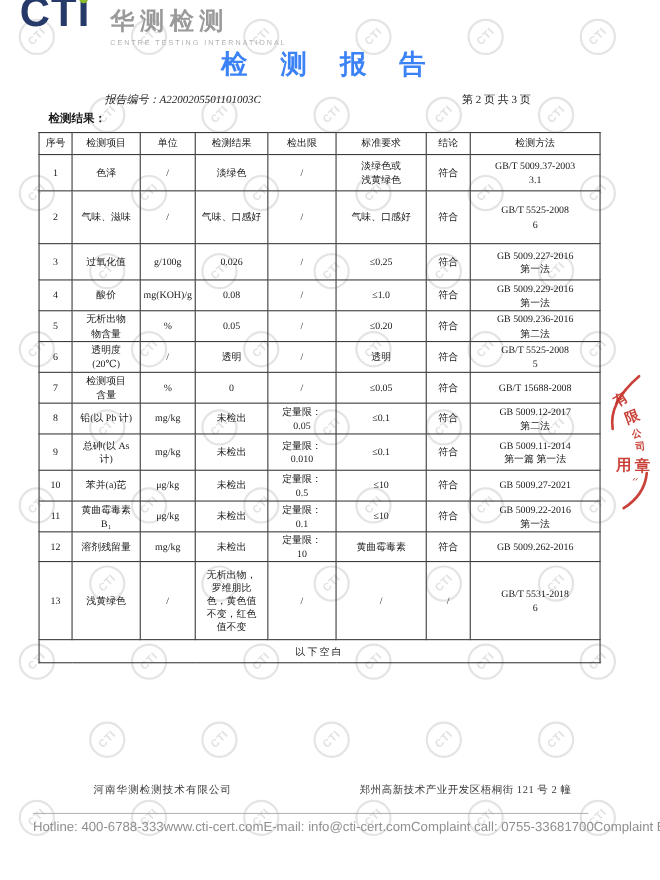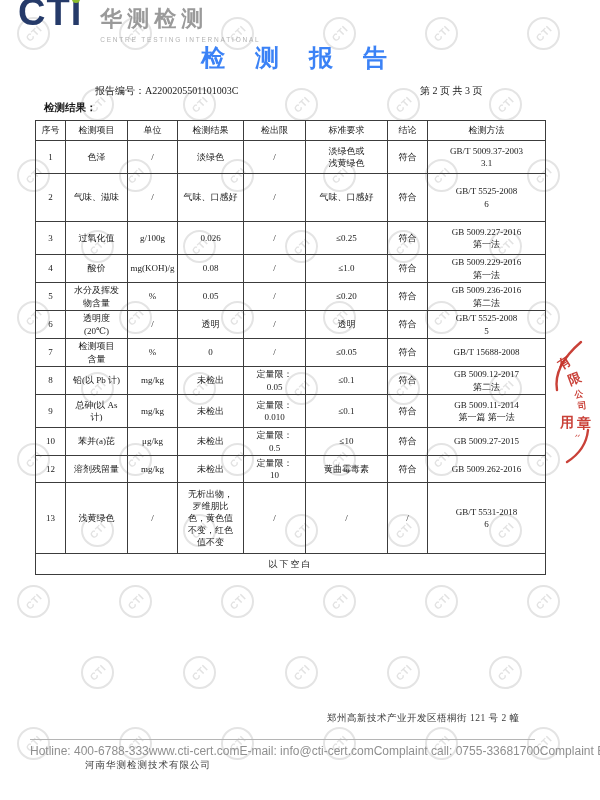--- a/index.html
+++ b/index.html
@@ -28,39 +28,39 @@
   }
   .logo-dot{position:absolute;right:2px;top:3px;width:8px;height:8px;border-radius:50%;background:#8cbd2e;}
   .brand{margin-left:18px;margin-top:12px;}
   .brand-cn{font-size:22px;color:#9a9a9a;letter-spacing:5px;font-weight:600;
     font-family:"Liberation Sans",sans-serif;}
   .brand-en{font-size:6.5px;color:#b2b2b2;letter-spacing:1.8px;margin-top:2px;
     font-family:"Liberation Sans",sans-serif;}
   
   .title{position:absolute;left:0;top:42px;width:100%;text-align:center;
     font-size:24px;font-weight:600;letter-spacing:12px;color:#3b82f6;}
-  .meta-report{position:absolute;left:95px;top:84px;font-size:10px;}
+  .meta-report{position:absolute;left:95px;top:84px;font-size:10px;font-style:italic;}
   .meta-page{position:absolute;left:420px;top:84px;font-size:10px;}
   .section-label{position:absolute;left:44px;top:101px;font-size:10.5px;font-weight:bold;}
   
   table.results{
     position:absolute;left:35px;top:120px;width:510px;
     border-collapse:collapse;table-layout:fixed;
   }
   table.results th,table.results td{
     border:1px solid #3c3c3c;font-size:9px;line-height:1.35;text-align:center;
     vertical-align:middle;padding:1px 2px;white-space:pre-line;
     font-weight:normal;background:transparent;overflow:hidden;
   }
   table.results th{height:17px;}
   td.blank-note{height:18px;font-size:9.5px;letter-spacing:2px;}
   
   .seal{position:absolute;left:545px;top:338px;z-index:2;}
   
-  .foot-company{position:absolute;left:85px;top:712px;font-size:9.5px;color:#3a3a3a;letter-spacing:1px;margin-top:47px;}
+  .foot-company{position:absolute;left:85px;top:712px;font-size:9.5px;color:#3a3a3a;letter-spacing:1px;}
   .foot-address{position:absolute;left:327px;top:712px;font-size:9.5px;color:#3a3a3a;letter-spacing:.5px;}
   .foot-line{position:absolute;left:30px;top:739px;width:505px;border-top:1px solid #b5b5b5;}
   .foot-contacts{
     position:absolute;left:30px;top:744px;width:505px;display:flex;
     justify-content:space-between;font-family:"Liberation Sans",sans-serif;
     font-size:12px;color:#8f8f8f;white-space:nowrap;
   }
 </style>
 </head>
 <body>
@@ -337,21 +337,21 @@
             <td>mg(KOH)/g</td>
             <td>0.08</td>
             <td>/</td>
             <td>≤1.0</td>
             <td>符合</td>
             <td>GB 5009.229-2016
 第一法</td>
           </tr>
           <tr style="height: 28px;">
             <td>5</td>
-            <td>水分及挥发
+            <td>无析出物
 物含量</td>
             <td>%</td>
             <td>0.05</td>
             <td>/</td>
             <td>≤0.20</td>
             <td>符合</td>
             <td>GB 5009.236-2016
 第二法</td>
           </tr>
           <tr style="height: 28px;">
@@ -404,21 +404,34 @@
           </tr>
           <tr style="height: 28px;">
             <td>10</td>
             <td>苯并(a)芘</td>
             <td>μg/kg</td>
             <td>未检出</td>
             <td>定量限：
 0.5</td>
             <td>≤10</td>
             <td>符合</td>
-            <td>GB 5009.27-2015</td>
+            <td>GB 5009.27-2021</td>
+          </tr>
+          <tr style="height: 28px;">
+            <td>11</td>
+            <td>黄曲霉毒素
+B₁</td>
+            <td>μg/kg</td>
+            <td>未检出</td>
+            <td>定量限：
+0.1</td>
+            <td>≤10</td>
+            <td>符合</td>
+            <td>GB 5009.22-2016
+第一法</td>
           </tr>
           <tr style="height: 23px; margin-top: 10px;">
             <td>12</td>
             <td>溶剂残留量</td>
             <td>mg/kg</td>
             <td>未检出</td>
             <td>定量限：
 10</td>
             <td>黄曲霉毒素</td>
             <td>符合</td>

